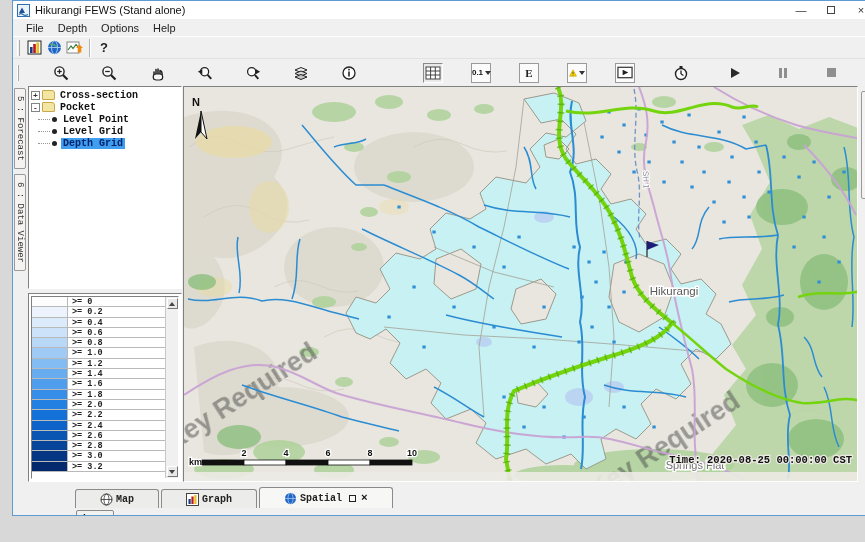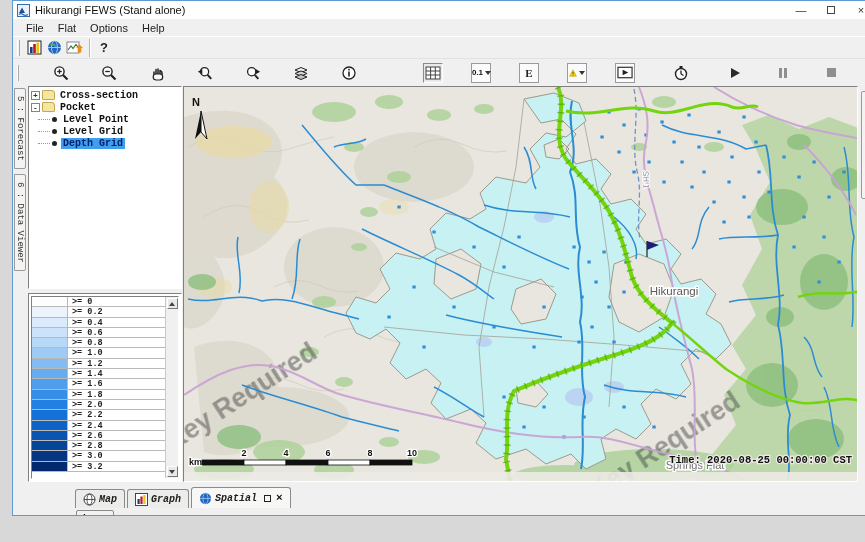--- a/index.html
+++ b/index.html
@@ -77,23 +77,23 @@
   .vscroll{width:13px;background:#f0f0f0;border-left:1px solid #c8c8c8;display:flex;flex-direction:column;
            justify-content:space-between;align-items:center;flex:0 0 auto;}
   .sc-btn{width:11px;height:11px;border:1px solid;border-color:#fff #777 #777 #fff;background:#e8e8e8;
           display:flex;align-items:center;justify-content:center;margin:1px 0;}
   .sc-up{width:0;height:0;border-left:3px solid transparent;border-right:3px solid transparent;border-bottom:4px solid #444;}
   .sc-dn{width:0;height:0;border-left:3px solid transparent;border-right:3px solid transparent;border-top:4px solid #444;}
   
   .map-wrap{flex:1;border:1px solid;border-color:#808080 #fff #fff #808080;overflow:hidden;position:relative;background:#e9e6df;}
   
   .tabs-row{height:21px;margin-top:5px;display:flex;align-items:flex-end;padding-left:62px;flex:0 0 auto;}
-  .btab{height:19px;display:flex;align-items:center;gap:3px;padding:0 7px;border:1px solid #8a8a8a;border-bottom:none;
+  .btab{height:19px;display:flex;align-items:center;gap:3px;padding:0 24px;border:1px solid #8a8a8a;border-bottom:none;
         background:#ececea;border-radius:3px 3px 0 0;margin-right:2px;font-family:"Liberation Mono",monospace;
-        font-size:10px;font-weight:bold;color:#222;font-style:italic;}
+        font-size:10px;font-weight:bold;color:#222;}
   .btab.active{background:#f7f7f5;height:21px;}
   .tab-max{width:7px;height:7px;border:1px solid #222;margin-left:4px;}
   .tab-close{font-size:11px;font-weight:bold;color:#111;margin-left:2px;line-height:9px;}
   .logs-row{height:20px;display:flex;align-items:center;padding-left:63px;flex:0 0 auto;}
   .logs-btn{height:16px;padding:0 6px;border:1px solid #8a8a8a;background:#f2f2f0;font-family:Liberation Sans, sans-serif;
             font-size:10px;font-weight:bold;color:#222;border-radius:2px;display:flex;align-items:center;}
   
   .statusbar{height:16px;margin-top:auto;display:flex;align-items:stretch;background:#f0f0f0;flex:0 0 auto;}
   .seg{border:1px solid;border-color:#9a9a9a #ffffff #ffffff #9a9a9a;margin-right:1px;
        font-family:"Liberation Mono",monospace;font-size:10px;color:#111;display:flex;align-items:center;
@@ -117,21 +117,21 @@
       <div class="win-btn">—</div>
       <div class="win-btn">
           <span class="maxbox"></span>
         </div>
       <div class="win-btn">×</div>
     </div>
   </div>
 
   <div class="menubar">
     <span class="menu-item">File</span>
-    <span class="menu-item">Flat</span>
+    <span class="menu-item">Depth</span>
     <span class="menu-item">Options</span>
     <span class="menu-item">Help</span>
   </div>
 
   <div class="toolbar toolbar1">
     <span class="grip"></span>
     <div class="tb-btn">
       <svg width="15" height="15" viewBox="0 0 15 15">
         <rect x="1" y="1" width="13" height="13" fill="#fff" stroke="#222"></rect>
         <rect x="3" y="7" width="2.6" height="6" fill="#153a8a"></rect>

